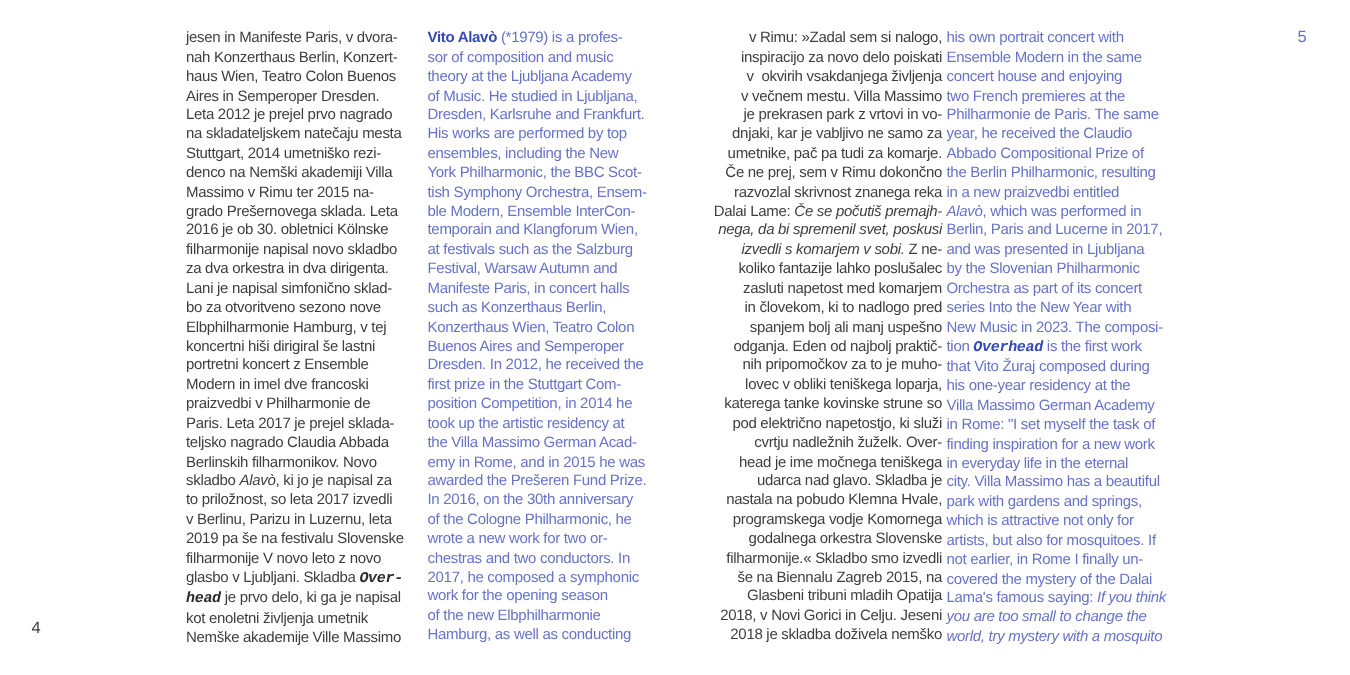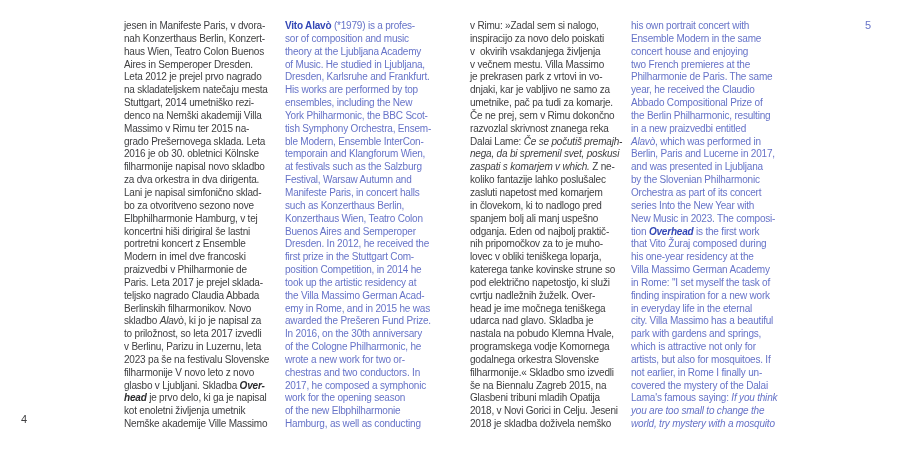--- a/index.html
+++ b/index.html
@@ -25,29 +25,29 @@
     position: absolute;
     top: 20px;
     width: 158px;
     font-size: 10px;
     line-height: 12.85px;
     letter-spacing: -0.2px;
     white-space: pre;
   }
   .col-1 { left: 124px; }
   .col-2 { left: 285px; }
-  .col-3 { left: 470px; }
+  .col-3 { left: 470px; text-align: right; }
   .col-4 { left: 631px; }
   .col-dark { color: var(--text-dark); }
   .col-dark .seg-b, .col-dark .seg-bi { color: var(--text-dark-bold); }
   .col-blue { color: var(--text-blue); }
   .col-blue .seg-b, .col-blue .seg-bi { color: var(--text-blue-bold); }
   .seg-b  { font-weight: 700; }
   .seg-i  { font-style: italic; }
-  .seg-bi { font-weight: 700; font-style: italic; }
+  .seg-bi { font-weight: 700; font-style: italic; font-family: Liberation Mono, monospace; }
   .page-number {
     position: absolute;
     font-size: 11px;
     line-height: 11px;
   }
   .page-number-left {
     left: 21px; top: 414px;
     color: var(--text-dark);
   }
   .page-number-right {
@@ -79,21 +79,21 @@
 koncertni hiši dirigiral še lastni
 portretni koncert z Ensemble
 Modern in imel dve francoski
 praizvedbi v Philharmonie de
 Paris. Leta 2017 je prejel sklada-
 teljsko nagrado Claudia Abbada
 Berlinskih filharmonikov. Novo
 skladbo </span><span class="seg-i">Alavò</span><span class="seg-r">, ki jo je napisal za
 to priložnost, so leta 2017 izvedli
 v Berlinu, Parizu in Luzernu, leta
-2023 pa še na festivalu Slovenske
+2019 pa še na festivalu Slovenske
 filharmonije V novo leto z novo
 glasbo v Ljubljani. Skladba </span><span class="seg-bi">Over-
 head</span><span class="seg-r"> je prvo delo, ki ga je napisal
 kot enoletni življenja umetnik
 Nemške akademije Ville Massimo</span></div>
 
   <div class="text-col col-2 col-blue"><span class="seg-b">Vito Alavò</span><span class="seg-r"> (*1979) is a profes-
 sor of composition and music
 theory at the Ljubljana Academy
 of Music. He studied in Ljubljana,
@@ -130,21 +130,21 @@
 inspiracijo za novo delo poiskati
 v  okvirih vsakdanjega življenja
 v večnem mestu. Villa Massimo
 je prekrasen park z vrtovi in vo-
 dnjaki, kar je vabljivo ne samo za
 umetnike, pač pa tudi za komarje.
 Če ne prej, sem v Rimu dokončno
 razvozlal skrivnost znanega reka
 Dalai Lame: </span><span class="seg-i">Če se počutiš premajh-
 nega, da bi spremenil svet, poskusi
-zaspati s komarjem v which.</span><span class="seg-r"> Z ne-
+izvedli s komarjem v sobi.</span><span class="seg-r"> Z ne-
 koliko fantazije lahko poslušalec
 zasluti napetost med komarjem
 in človekom, ki to nadlogo pred
 spanjem bolj ali manj uspešno
 odganja. Eden od najbolj praktič-
 nih pripomočkov za to je muho-
 lovec v obliki teniškega loparja,
 katerega tanke kovinske strune so
 pod električno napetostjo, ki služi
 cvrtju nadležnih žuželk. Over-

